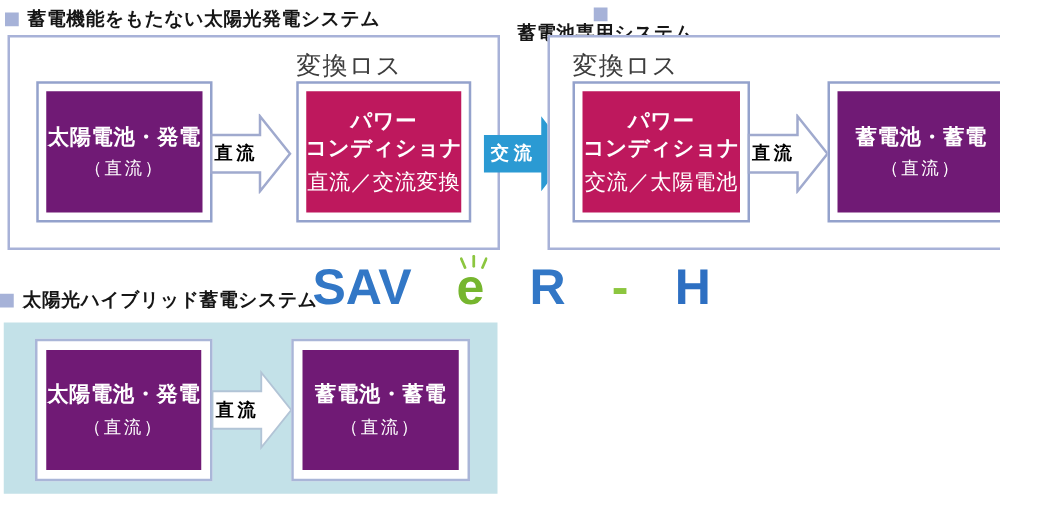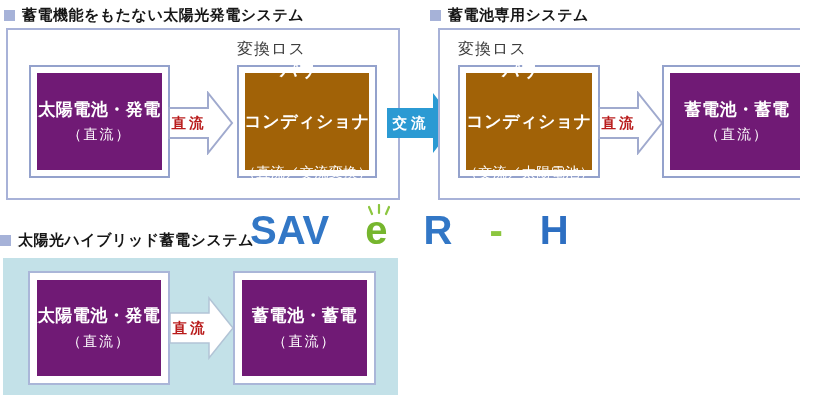--- a/index.html
+++ b/index.html
@@ -11,42 +11,42 @@
     position:absolute;font-size:15px;font-weight:700;color:#161616;
     letter-spacing:0.5px;display:flex;align-items:center;white-space:nowrap;
   }
   .bullet{
     display:inline-block;width:11px;height:11px;background:#a6b2d8;margin-right:7px;flex:0 0 auto;
   }
   .outer-box{
     position:absolute;border:2px solid #a8b2d8;background:#ffffff;box-sizing:border-box;
   }
   .loss-label{
-    position:absolute;font-size:16px;font-weight:500;color:#3d3d3d;letter-spacing:1px;white-space:nowrap;
+    position:absolute;font-size:20px;font-weight:500;color:#3d3d3d;letter-spacing:1px;white-space:nowrap;
   }
   .cell{
     position:absolute;border:2px solid #94a2cc;background:#ffffff;box-sizing:border-box;
   }
   .cell-b{border-color:#aab6d8;}
   .fill{
     position:absolute;top:6px;left:6px;right:6px;bottom:6px;
     display:flex;flex-direction:column;align-items:center;justify-content:center;
     color:#ffffff;text-align:center;
   }
   .fill-pad7{top:7px;left:7px;right:7px;bottom:7px;}
   .teal{background:#701a75;}
-  .brown{background:#a16207;gap:27px;}
+  .brown{background:#be185d;}
   .box-main{font-size:17px;font-weight:700;letter-spacing:0.5px;line-height:1.3;white-space:nowrap;}
   .box-sub{font-size:14px;font-weight:500;letter-spacing:2px;margin-top:5px;white-space:nowrap;}
-  .box-sub-sm{font-size:14px;font-weight:500;letter-spacing:0.5px;margin-top:4px;white-space:nowrap;}
+  .box-sub-sm{font-size:17px;font-weight:500;letter-spacing:0.5px;margin-top:4px;white-space:nowrap;}
   .arrow{position:absolute;}
   .arrow svg{display:block;}
   .arrow-label{
     position:absolute;left:0;width:42px;top:50%;transform:translateY(-50%);
-    text-align:center;font-size:14.5px;font-weight:700;color:#b91c1c;letter-spacing:3px;white-space:nowrap;
+    text-align:center;font-size:14.5px;font-weight:700;color:#000000;letter-spacing:3px;white-space:nowrap;
   }
   .arrow-label.on-blue{color:#ffffff;width:48px;letter-spacing:4px;text-align:center;}
   .panel{
     position:absolute;background:#c3e1e8;
   }
   .logo{
     position:absolute;left:250px;top:208px;font-size:40px;font-weight:700;
     letter-spacing:0px;white-space:nowrap;display:flex;align-items:flex-end;gap:36px;
   }
   .logo-blue{color:#3277c6;}
@@ -92,21 +92,21 @@
     </div>
   </div>
 
   <div class="arrow" style="left:387px;top:92px;">
     <svg width="70" height="62" viewBox="0 0 70 62">
       <polygon points="0,16 46,16 46,1 69,31 46,61 46,46 0,46" fill="#2b9ad3"></polygon>
     </svg>
     <span class="arrow-label on-blue">交流</span>
   </div>
 
-  <div class="sec-title" style="left:430px;top:6px;">
+  <div class="sec-title" style="left:414px;top:6px;flex-direction:column;">
     <span class="bullet"></span>
     <span>蓄電池専用システム</span>
   </div>
 
   <div class="outer-box" style="left:438px;top:28px;width:392px;height:172px;">
     <div class="loss-label" style="left:18px;top:9px;">変換ロス</div>
   </div>
 
   <div class="cell" style="left:458px;top:65px;width:142px;height:113px;">
     <div class="fill brown">

